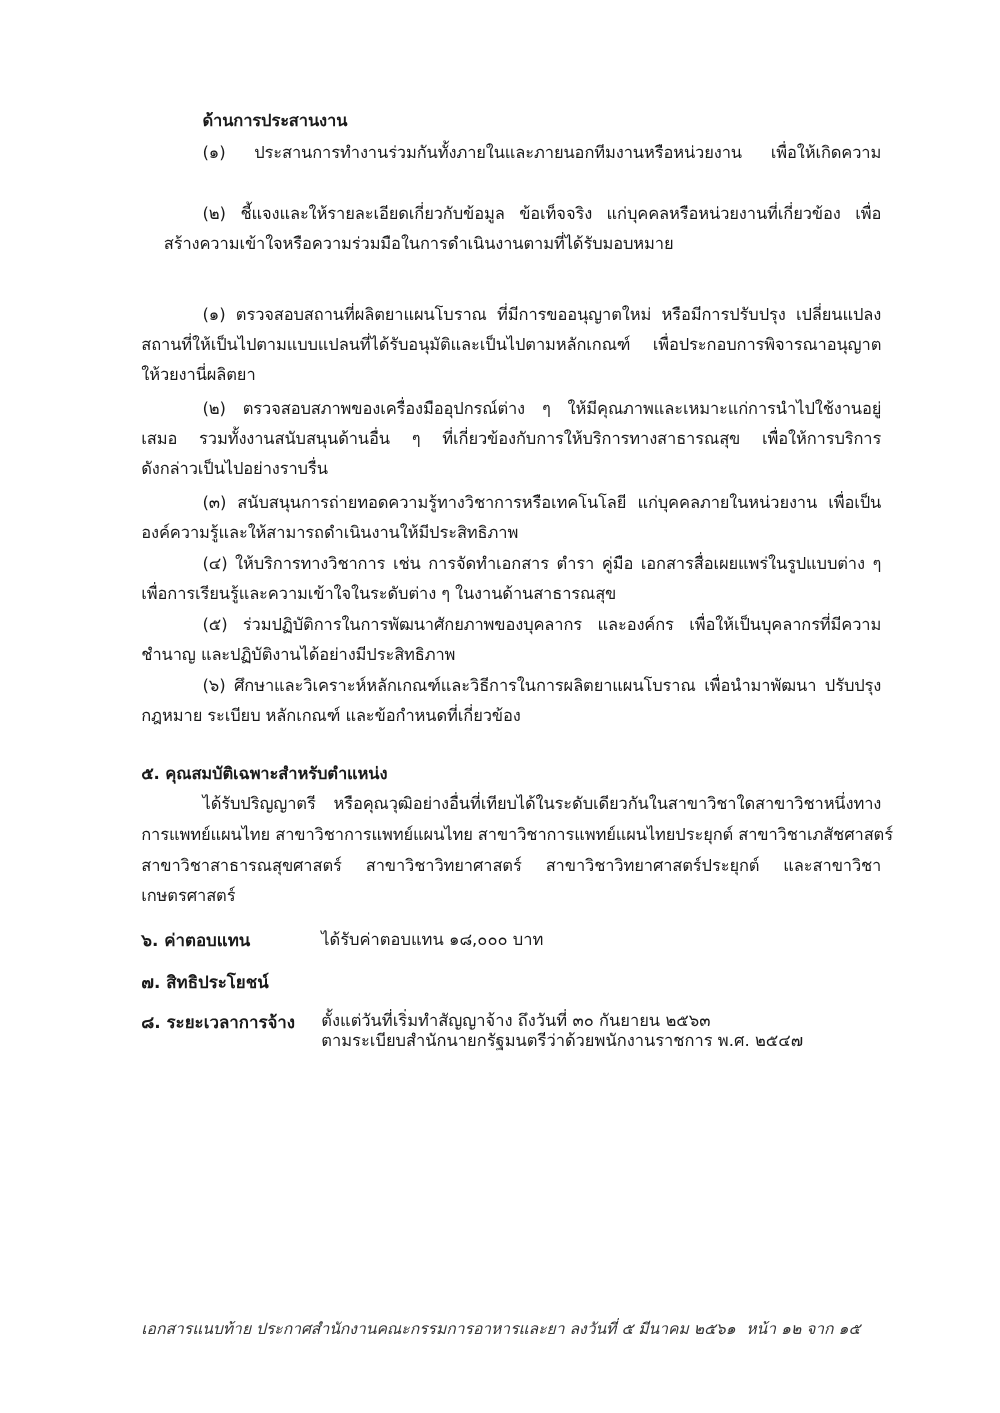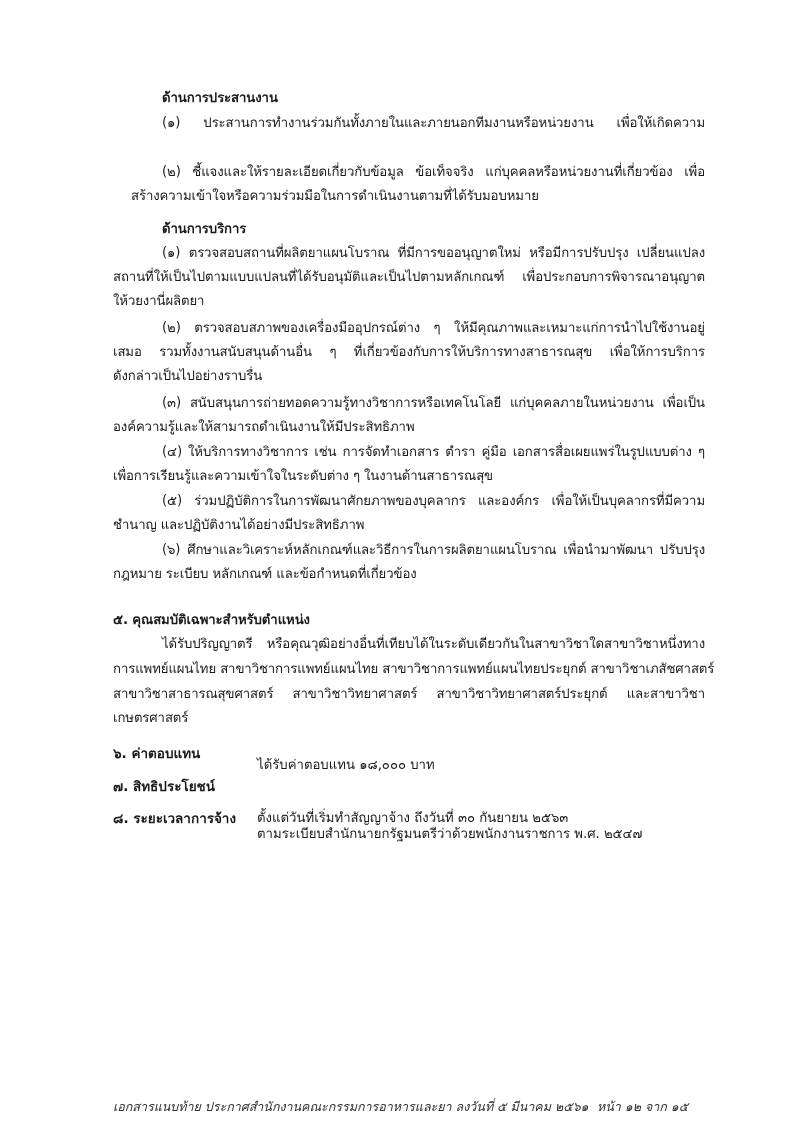--- a/index.html
+++ b/index.html
@@ -12,34 +12,33 @@
   .ln {
     position: absolute; left: 113px; width: 592px;
     font-size: 13.2px; line-height: 20px; white-space: nowrap; letter-spacing: -0.1px;
   }
   .ln.just { text-align: justify; text-align-last: justify; }
   .ind { left: 162px; width: 543px; }
   .bold { font-weight: bold; }
   .kv-key { position: absolute; left: 113px; font-size: 13.5px; font-weight: bold; line-height: 20px; white-space: nowrap; }
   .kv-val { position: absolute; left: 257px; font-size: 13.2px; line-height: 20px; white-space: nowrap; }
   .footer {
-    position: absolute; top: 1097px; font-size: 12.5px; font-style: italic; color: #333; white-space: nowrap;
+    position: absolute; top: 1053px; font-size: 12.5px; font-style: italic; color: #333; white-space: nowrap;
   }
 </style>
 </head>
 <body>
 
 <div class="page">
 
   <div class="ln ind bold" style="top:88px;">ด้านการประสานงาน</div>
   <div class="ln ind just" style="top:113px;">(๑) ประสานการทำงานร่วมกันทั้งภายในและภายนอกทีมงานหรือหน่วยงาน เพื่อให้เกิดความ</div>
   <div class="ln ind just" style="top:162px;">(๒) ชี้แจงและให้รายละเอียดเกี่ยวกับข้อมูล ข้อเท็จจริง แก่บุคคลหรือหน่วยงานที่เกี่ยวข้อง เพื่อ</div>
   <div class="ln" style="top:186px;margin-left:18px;">สร้างความเข้าใจหรือความร่วมมือในการดำเนินงานตามที่ได้รับมอบหมาย</div>
 
-  <div class="ln ind bold" style="top:219px;">ด้านการบริการ</div>
   <div class="ln ind just" style="top:243px;">(๑) ตรวจสอบสถานที่ผลิตยาแผนโบราณ ที่มีการขออนุญาตใหม่ หรือมีการปรับปรุง เปลี่ยนแปลง</div>
   <div class="ln just" style="top:267px;">สถานที่ให้เป็นไปตามแบบแปลนที่ได้รับอนุมัติและเป็นไปตามหลักเกณฑ์ เพื่อประกอบการพิจารณาอนุญาต</div>
   <div class="ln" style="top:291px;">ให้วยงานี่ผลิตยา</div>
 
   <div class="ln ind just" style="top:318px;">(๒) ตรวจสอบสภาพของเครื่องมืออุปกรณ์ต่าง ๆ ให้มีคุณภาพและเหมาะแก่การนำไปใช้งานอยู่</div>
   <div class="ln just" style="top:342px;">เสมอ รวมทั้งงานสนับสนุนด้านอื่น ๆ ที่เกี่ยวข้องกับการให้บริการทางสาธารณสุข เพื่อให้การบริการ</div>
   <div class="ln" style="top:366px;">ดังกล่าวเป็นไปอย่างราบรื่น</div>
 
   <div class="ln ind just" style="top:393px;">(๓) สนับสนุนการถ่ายทอดความรู้ทางวิชาการหรือเทคโนโลยี แก่บุคคลภายในหน่วยงาน เพื่อเป็น</div>
   <div class="ln" style="top:417px;">องค์ความรู้และให้สามารถดำเนินงานให้มีประสิทธิภาพ</div>
@@ -53,21 +52,21 @@
   <div class="ln ind just" style="top:540px;">(๖) ศึกษาและวิเคราะห์หลักเกณฑ์และวิธีการในการผลิตยาแผนโบราณ เพื่อนำมาพัฒนา ปรับปรุง</div>
   <div class="ln" style="top:564px;">กฎหมาย ระเบียบ หลักเกณฑ์ และข้อกำหนดที่เกี่ยวข้อง</div>
 
   <div class="ln bold" style="top:610px;">๕. คุณสมบัติเฉพาะสำหรับตำแหน่ง</div>
   <div class="ln ind just" style="top:634px;">ได้รับปริญญาตรี หรือคุณวุฒิอย่างอื่นที่เทียบได้ในระดับเดียวกันในสาขาวิชาใดสาขาวิชาหนึ่งทาง</div>
   <div class="ln just" style="top:659px;">การแพทย์แผนไทย สาขาวิชาการแพทย์แผนไทย สาขาวิชาการแพทย์แผนไทยประยุกต์  สาขาวิชาเภสัชศาสตร์</div>
   <div class="ln just" style="top:684px;">สาขาวิชาสาธารณสุขศาสตร์ สาขาวิชาวิทยาศาสตร์ สาขาวิชาวิทยาศาสตร์ประยุกต์ และสาขาวิชา</div>
   <div class="ln" style="top:708px;">เกษตรศาสตร์</div>
 
   <div class="kv-key" style="top:743px;">๖. ค่าตอบแทน</div>
-  <div class="kv-val" style="top:743px;margin-top:12px;">ได้รับค่าตอบแทน ๑๘,๐๐๐ บาท</div>
+  <div class="kv-val" style="top:743px;">ได้รับค่าตอบแทน ๑๘,๐๐๐ บาท</div>
 
   <div class="kv-key" style="top:776px;">๗. สิทธิประโยชน์</div>
   <div class="kv-val" style="top:824px;">ตามระเบียบสำนักนายกรัฐมนตรีว่าด้วยพนักงานราชการ พ.ศ. ๒๕๔๗</div>
 
   <div class="kv-key" style="top:808px;">๘. ระยะเวลาการจ้าง</div>
   <div class="kv-val" style="top:808px;">ตั้งแต่วันที่เริ่มทำสัญญาจ้าง ถึงวันที่ ๓๐ กันยายน ๒๕๖๓</div>
 
   <div class="footer" style="left:113px;">เอกสารแนบท้าย ประกาศสำนักงานคณะกรรมการอาหารและยา ลงวันที่ ๕ มีนาคม ๒๕๖๑</div>
   <div class="footer" style="left:597px;">หน้า ๑๒ จาก ๑๕</div>
 

